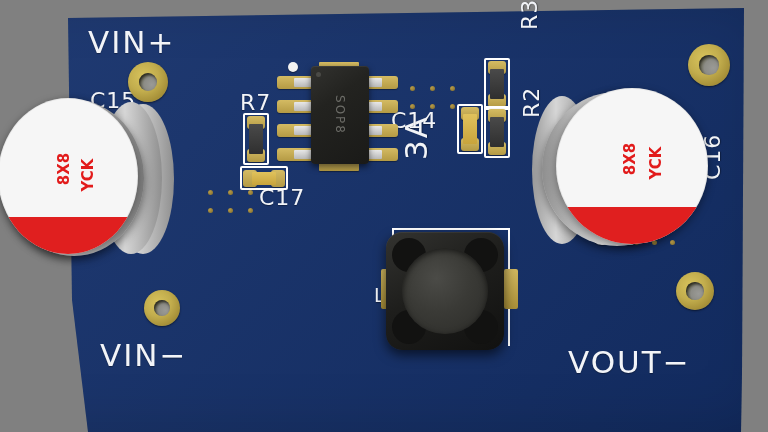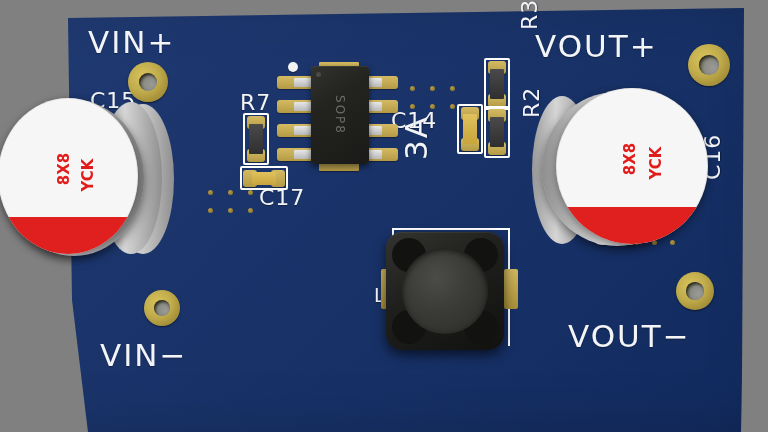--- a/index.html
+++ b/index.html
@@ -95,23 +95,22 @@
 
 <div id="stage">
 
   <div class="board"></div>
   <div class="board-edge"></div>
 
   <div class="silk silk-big" style="left:100px;top:337px;">VIN−</div>
 
   <div class="silk silk-big" style="left:88px;top:24px;">VIN+</div>
 
-  <div class="silk silk-big" style="left:535px;top:28px;">VOUT+</div>
-
-  <div class="silk silk-big" style="left:568px;top:318px;">VOUT−</div>
+
+  <div class="silk silk-big" style="left:568px;top:344px;">VOUT−</div>
 
 
   <div class="silk silk-big" style="left:398px;top:160px;transform:rotate(-90deg);transform-origin:left top;">3A</div>
 
   <div class="silk silk-med" style="left:90px;top:88px;">C15</div>
 
   <div class="silk silk-med" style="left:700px;top:180px;transform:rotate(-90deg);transform-origin:left top;">C16</div>
 
   <div class="silk silk-med" style="left:259px;top:185px;">C17</div>
 

